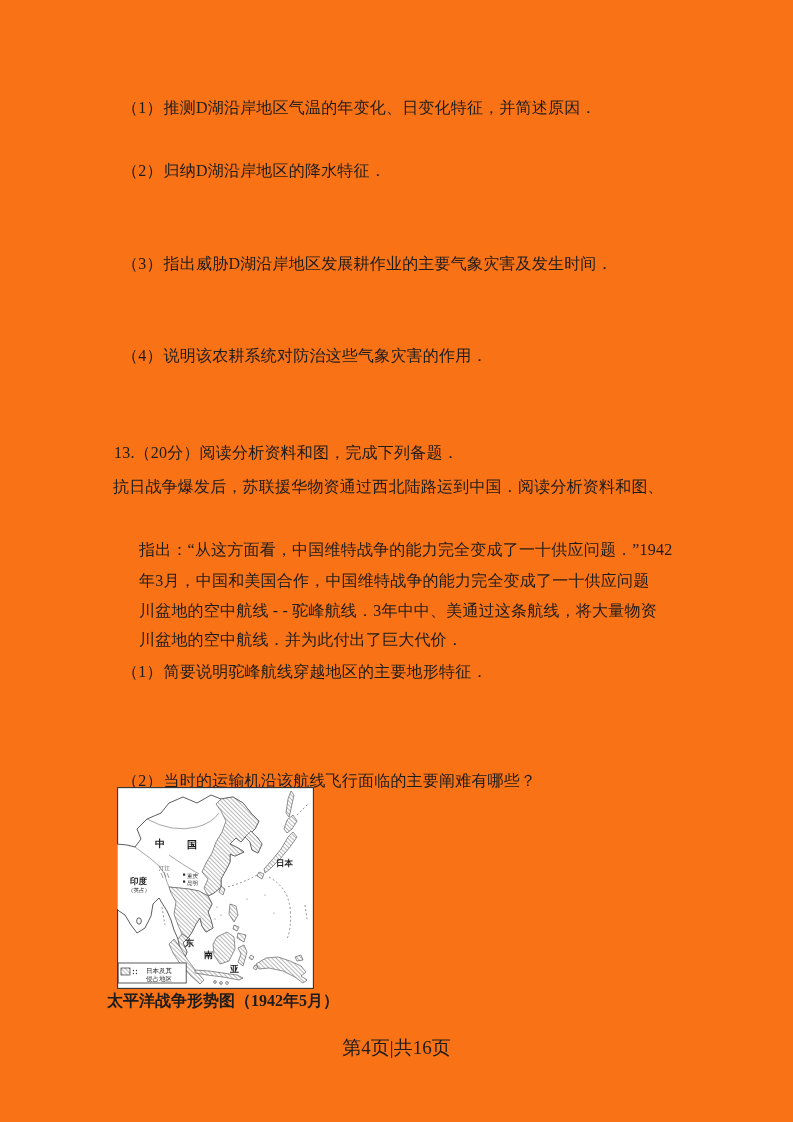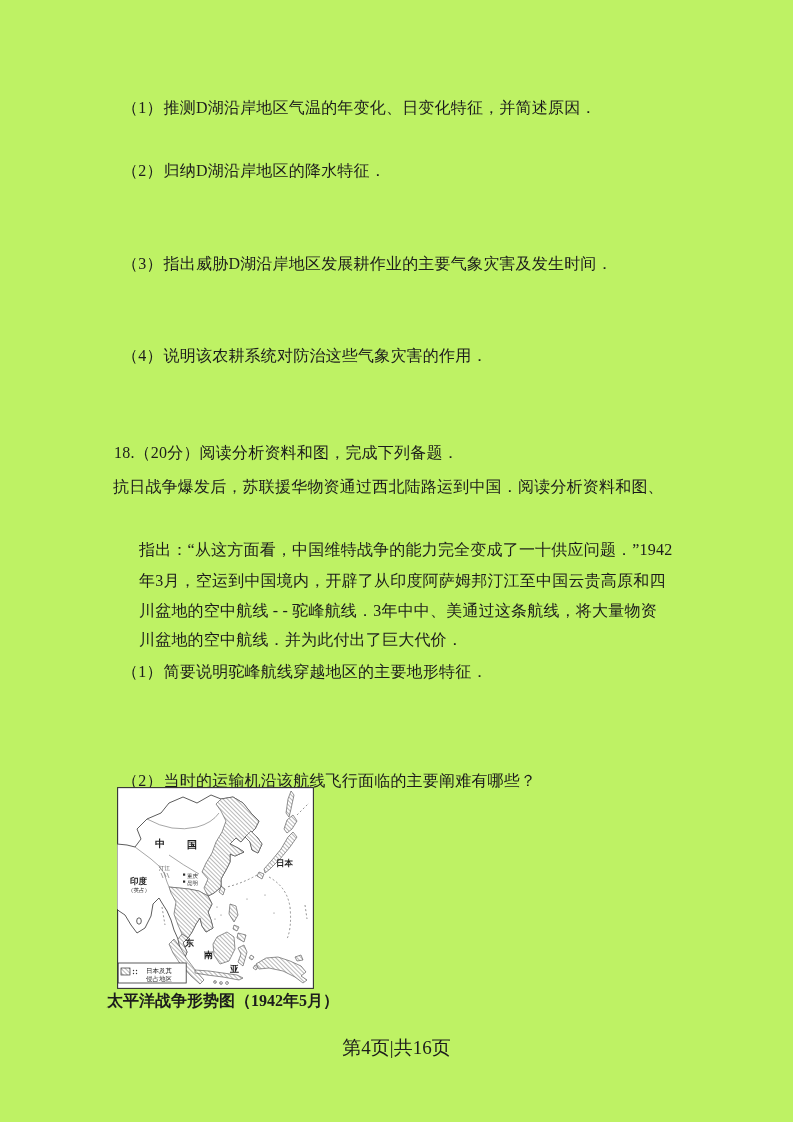--- a/index.html
+++ b/index.html
@@ -1,19 +1,19 @@
 <!DOCTYPE html>
 <html><head>
 <meta charset="utf-8">
 <style>
   html,body{margin:0;padding:0;background:#ffffff;}
   .page{
     position:relative;
     width:793px;height:1122px;
-    background:#bef264;
+    background:#f97316;
     font-family:"Liberation Serif","DejaVu Serif",serif;
     color:#1c1c1c;
     overflow:hidden;
   }
   .line{position:absolute;font-size:16px;white-space:nowrap;letter-spacing:.2px;}
   .qnum{margin-right:1px;}
   .q1{top:98px;left:122px;}
   .q2{top:161px;left:122px;}
   .q3{top:254px;left:122px;}
   .q4{top:346px;left:122px;}
@@ -49,24 +49,24 @@
 </head>
 <body>
 
 <div class="page">
 
   <div class="line q1"><span class="qnum">（1）</span><span>推测D湖沿岸地区气温的年变化、日变化特征，并简述原因．</span></div>
   <div class="line q2"><span class="qnum">（2）</span><span>归纳D湖沿岸地区的降水特征．</span></div>
   <div class="line q3"><span class="qnum">（3）</span><span>指出威胁D湖沿岸地区发展耕作业的主要气象灾害及发生时间．</span></div>
   <div class="line q4"><span class="qnum">（4）</span><span>说明该农耕系统对防治这些气象灾害的作用．</span></div>
 
-  <div class="line q13h">18.（20分）阅读分析资料和图，完成下列备题．</div>
+  <div class="line q13h">13.（20分）阅读分析资料和图，完成下列备题．</div>
   <div class="line p0">抗日战争爆发后，苏联援华物资通过西北陆路运到中国．阅读分析资料和图、</div>
   <div class="line p2">指出：“从这方面看，中国维特战争的能力完全变成了一十供应问题．”1942</div>
-  <div class="line p3">年3月，空运到中国境内，开辟了从印度阿萨姆邦汀江至中国云贵高原和四</div>
+  <div class="line p3">年3月，中国和美国合作，中国维特战争的能力完全变成了一十供应问题</div>
   <div class="line p4">川盆地的空中航线 - - 驼峰航线．3年中中、美通过这条航线，将大量物资</div>
   <div class="line p5">川盆地的空中航线．并为此付出了巨大代价．</div>
   <div class="line s1"><span class="qnum">（1）</span><span>简要说明驼峰航线穿越地区的主要地形特征．</span></div>
   <div class="line s2"><span class="qnum">（2）</span><span>当时的运输机沿该航线飞行面临的主要阐难有哪些？</span></div>
 
   <div class="map-wrap">
     <svg width="197" height="202" viewBox="0 0 197 202" xmlns="http://www.w3.org/2000/svg">
       <defs>
         <pattern id="hatch" patternUnits="userSpaceOnUse" width="3" height="3" patternTransform="rotate(-45)">
           <rect width="3" height="3" fill="#ffffff"></rect>

